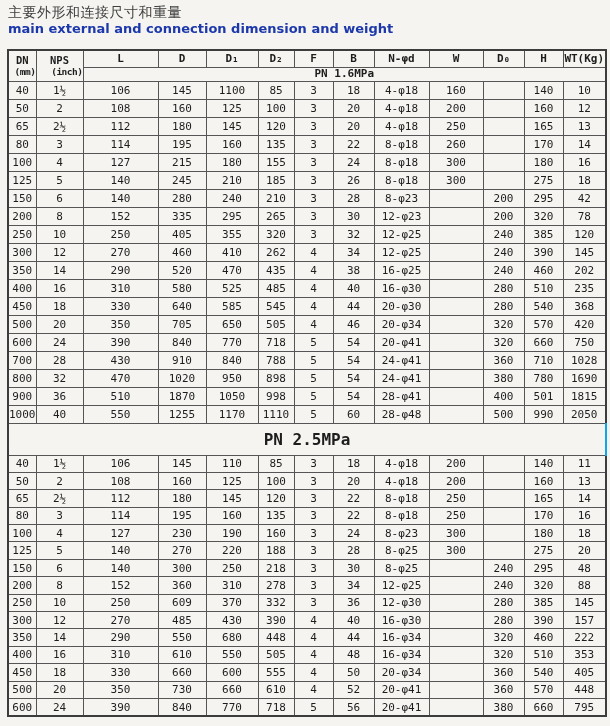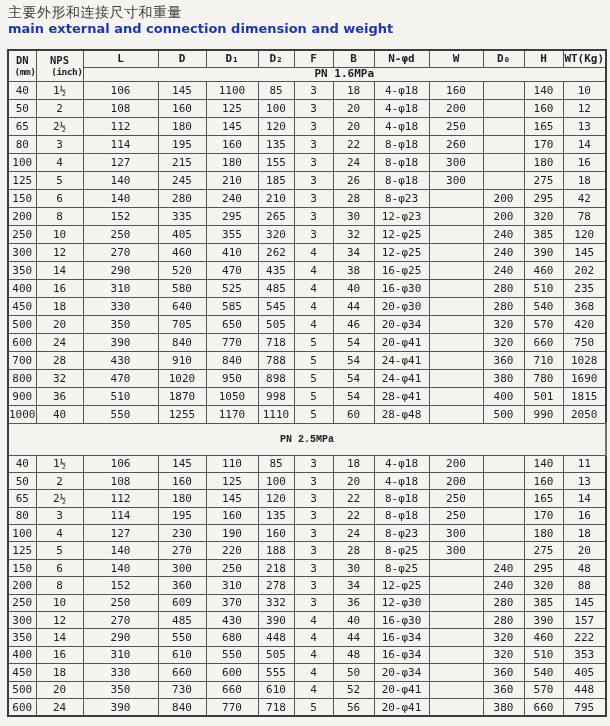--- a/index.html
+++ b/index.html
@@ -38,22 +38,22 @@
     white-space:nowrap;
   }
   .spec thead th { font-size:11px; font-weight:bold; line-height:12px; }
   .spec thead .hdr-main { height:17px; }
   .spec thead .hdr-sub  { height:14px; }
   .spec .two-line { font-size:10.5px; line-height:12px; }
   .spec .paren { font-size:9.5px; letter-spacing:-0.5px;text-align:right; }
   .spec td { font-size:11px; height:17px; }
   tbody.pn25 td { height:16.4px; }
   .band td {
-    height:31px; font-weight:bold; font-size:10px;
-    border-left:2px solid #3c3c3c; border-right:2px solid #737373;font-family:Liberation Mono, monospace;
+    height:31px; font-weight:bold; font-size:16px;
+    border-left:2px solid #3c3c3c; border-right:2px solid #0ea5e9;
   }
   .pn-sub { font-weight:bold; font-size:11px; }
 </style>
 </head>
 <body>
 
 <div class="titles">
   <div class="title-zh">主要外形和连接尺寸和重量</div>
   <div class="title-en">main external and connection dimension and weight</div>
 </div>

